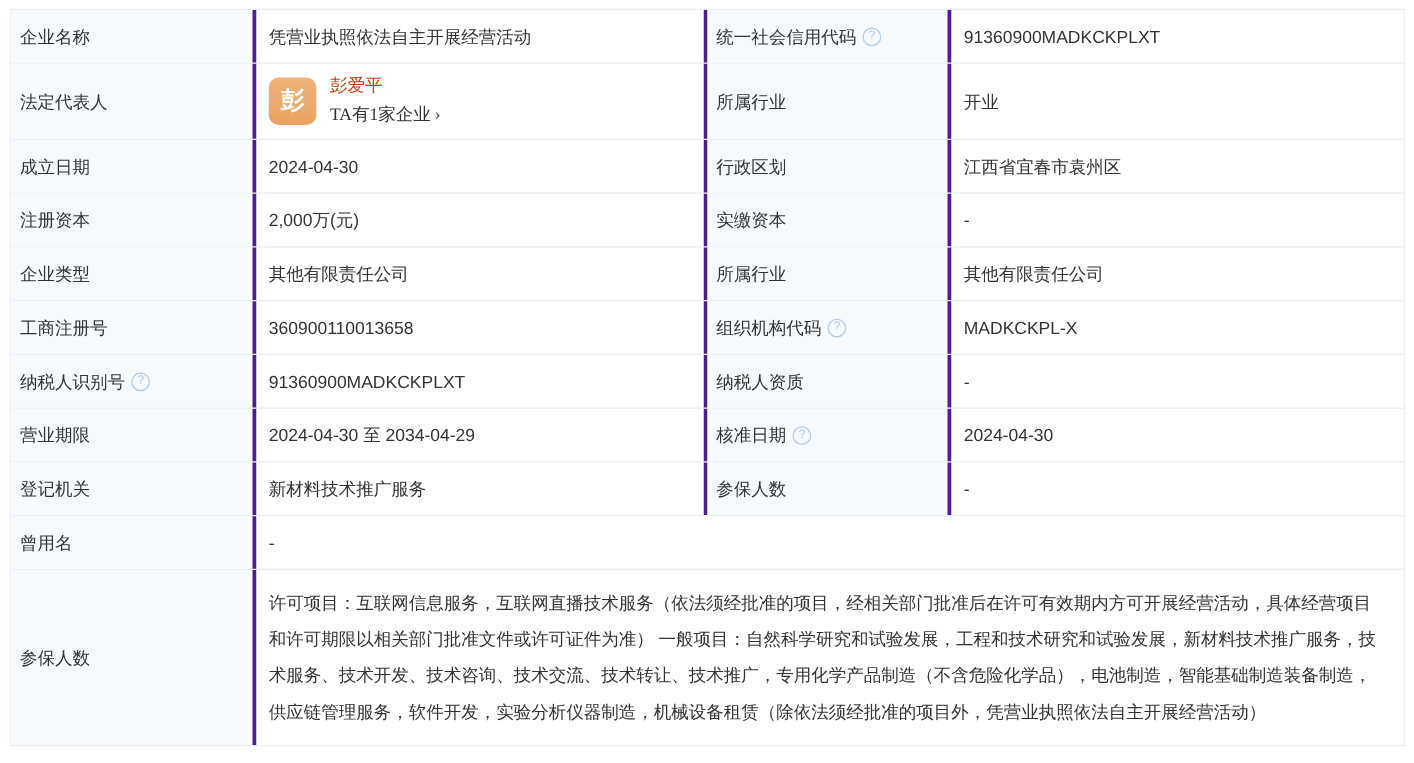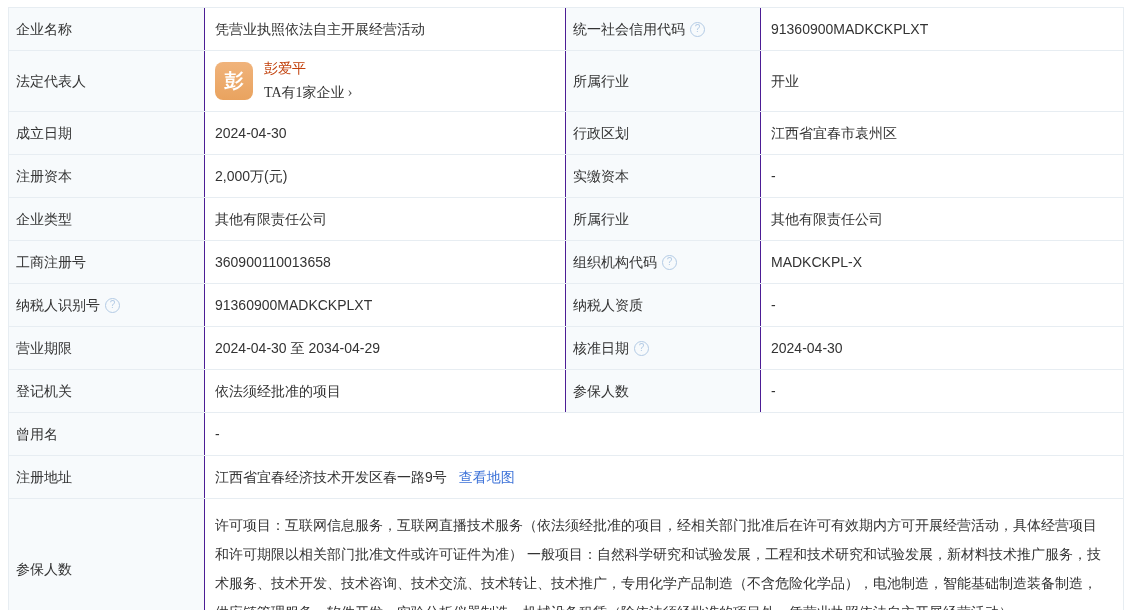--- a/index.html
+++ b/index.html
@@ -21,21 +21,21 @@
     display: grid;
     grid-template-columns: 196px 361px 195px 1fr;
     border-bottom: 1px solid #e7edf2;
   }
   .row:last-child { border-bottom: none; }
   .row.span-row { grid-template-columns: 196px 1fr; }
   .cell {
     display: flex; align-items: center;
     min-height: 42px;
     padding: 0 10px;
-    border-right: 1px solid #4c1d95;
+    border-right: 3px solid #4c1d95;
     line-height: 1.45;
   }
   .cell:last-child { border-right: none; }
   .cell.label {
     background: #f7fafc;
     padding-left: 7px;
     color: #333333;
   }
   .row-rep .cell { min-height: 60px; }
   .help-icon {
@@ -196,48 +196,39 @@
     <div class="cell">
         <span>2024-04-30</span>
       </div>
   </div>
 
   <div class="row">
     <div class="cell label">
         <span>登记机关</span>
       </div>
     <div class="cell">
-        <span>依法须经批准的项目</span>
+        <span>新材料技术推广服务</span>
       </div>
     <div class="cell label">
         <span>参保人数</span>
       </div>
     <div class="cell">
         <span>-</span>
       </div>
   </div>
 
   <div class="row span-row">
     <div class="cell label">
         <span>曾用名</span>
       </div>
     <div class="cell">
         <span>-</span>
       </div>
   </div>
 
-  <div class="row span-row">
-    <div class="cell label">
-        <span>注册地址</span>
-      </div>
-    <div class="cell">
-      <span>江西省宜春经济技术开发区春一路9号</span>
-      <a class="link-blue">查看地图</a>
-    </div>
-  </div>
 
   <div class="row span-row">
     <div class="cell label">
         <span>参保人数</span>
       </div>
     <div class="cell scope-cell">
         <span>许可项目：互联网信息服务，互联网直播技术服务（依法须经批准的项目，经相关部门批准后在许可有效期内方可开展经营活动，具体经营项目和许可期限以相关部门批准文件或许可证件为准） 一般项目：自然科学研究和试验发展，工程和技术研究和试验发展，新材料技术推广服务，技术服务、技术开发、技术咨询、技术交流、技术转让、技术推广，专用化学产品制造（不含危险化学品），电池制造，智能基础制造装备制造，供应链管理服务，软件开发，实验分析仪器制造，机械设备租赁（除依法须经批准的项目外，凭营业执照依法自主开展经营活动）</span>
       </div>
   </div>
 

